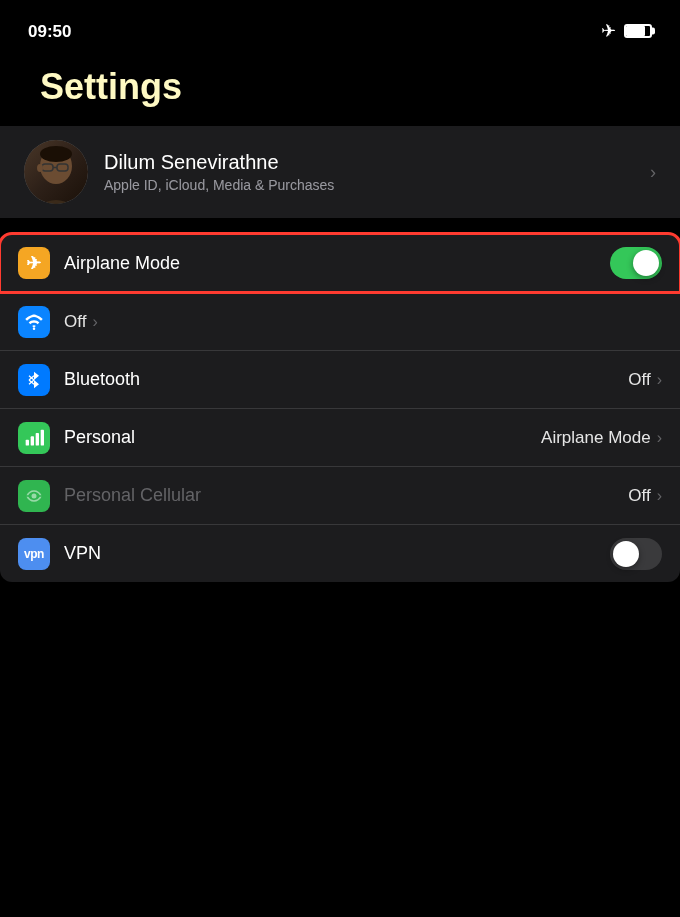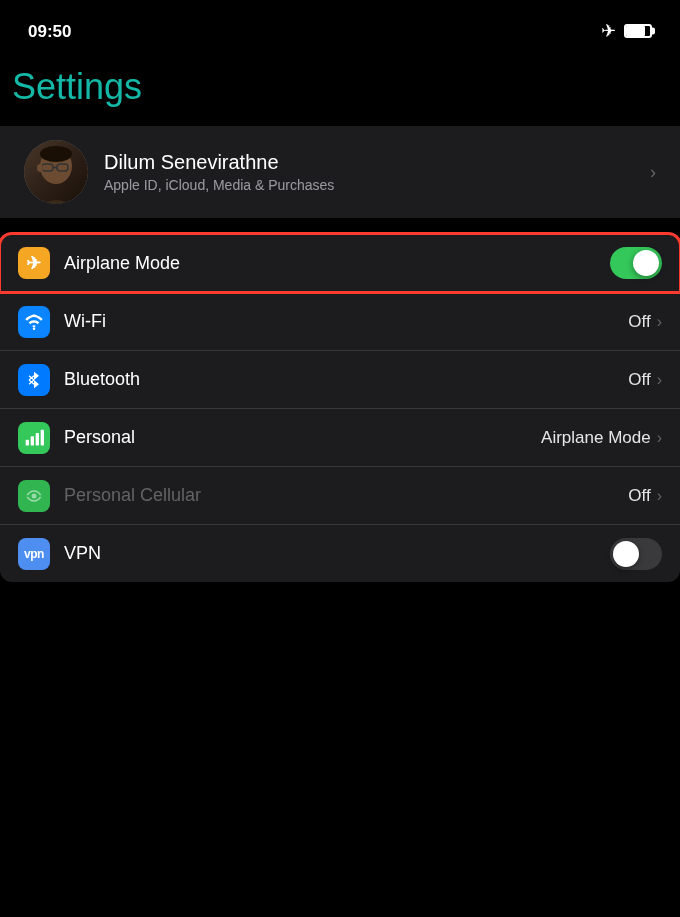--- a/index.html
+++ b/index.html
@@ -58,23 +58,23 @@
     .battery-fill {
       background: #fff;
       height: 100%;
       width: 80%;
       border-radius: 1px;
     }
 
     
     .page-title {
       font-size: 36px;
-      font-weight: 400;
-      color: #14b8a6;
-      padding: 16px 12px 18px;
+      font-weight: 700;
+      color: #fef9c3;
+      padding: 16px 40px 18px;
     }
 
     
     .profile-row {
       display: flex;
       align-items: center;
       padding: 14px 24px;
       background: #1c1c1e;
       margin: 0 0 16px;
       cursor: pointer;
@@ -291,21 +291,20 @@
 
   <div class="settings-item">
     <div class="item-icon icon-blue-light">
       <svg width="20" height="20" viewBox="0 0 24 24" fill="white">
         <path d="M1.5 8.5C5.1 4.9 10.3 3 12 3s6.9 1.9 10.5 5.5l-2.1 2.1C17.6 7.8 14.9 6 12 6S6.4 7.8 3.6 10.6L1.5 8.5z"></path>
         <path d="M5.6 12.6C7.3 10.9 9.5 10 12 10s4.7.9 6.4 2.6l-2.1 2.1c-1.1-1.1-2.7-1.7-4.3-1.7s-3.2.6-4.3 1.7L5.6 12.6z"></path>
         <path d="M9.8 16.8c.6-.6 1.4-.8 2.2-.8s1.6.3 2.2.8L12 19l-2.2-2.2z"></path>
         <circle cx="12" cy="20" r="1.5"></circle>
       </svg>
     </div>
-    <span class="item-label">Wi-Fi</span>
     <span class="item-value">Off</span>
     <span class="item-chevron">›</span>
   </div>
 
   <div class="settings-item">
     <div class="item-icon icon-blue">
       <svg width="16" height="20" viewBox="0 0 16 24" fill="white">
         <path d="M8 2l6 5-6 5V2zM8 12l6 5-6 5v-10z"></path>
         <line x1="8" y1="7" x2="2" y2="12" stroke="white" stroke-width="1.5"></line>
         <line x1="8" y1="17" x2="2" y2="12" stroke="white" stroke-width="1.5"></line>

